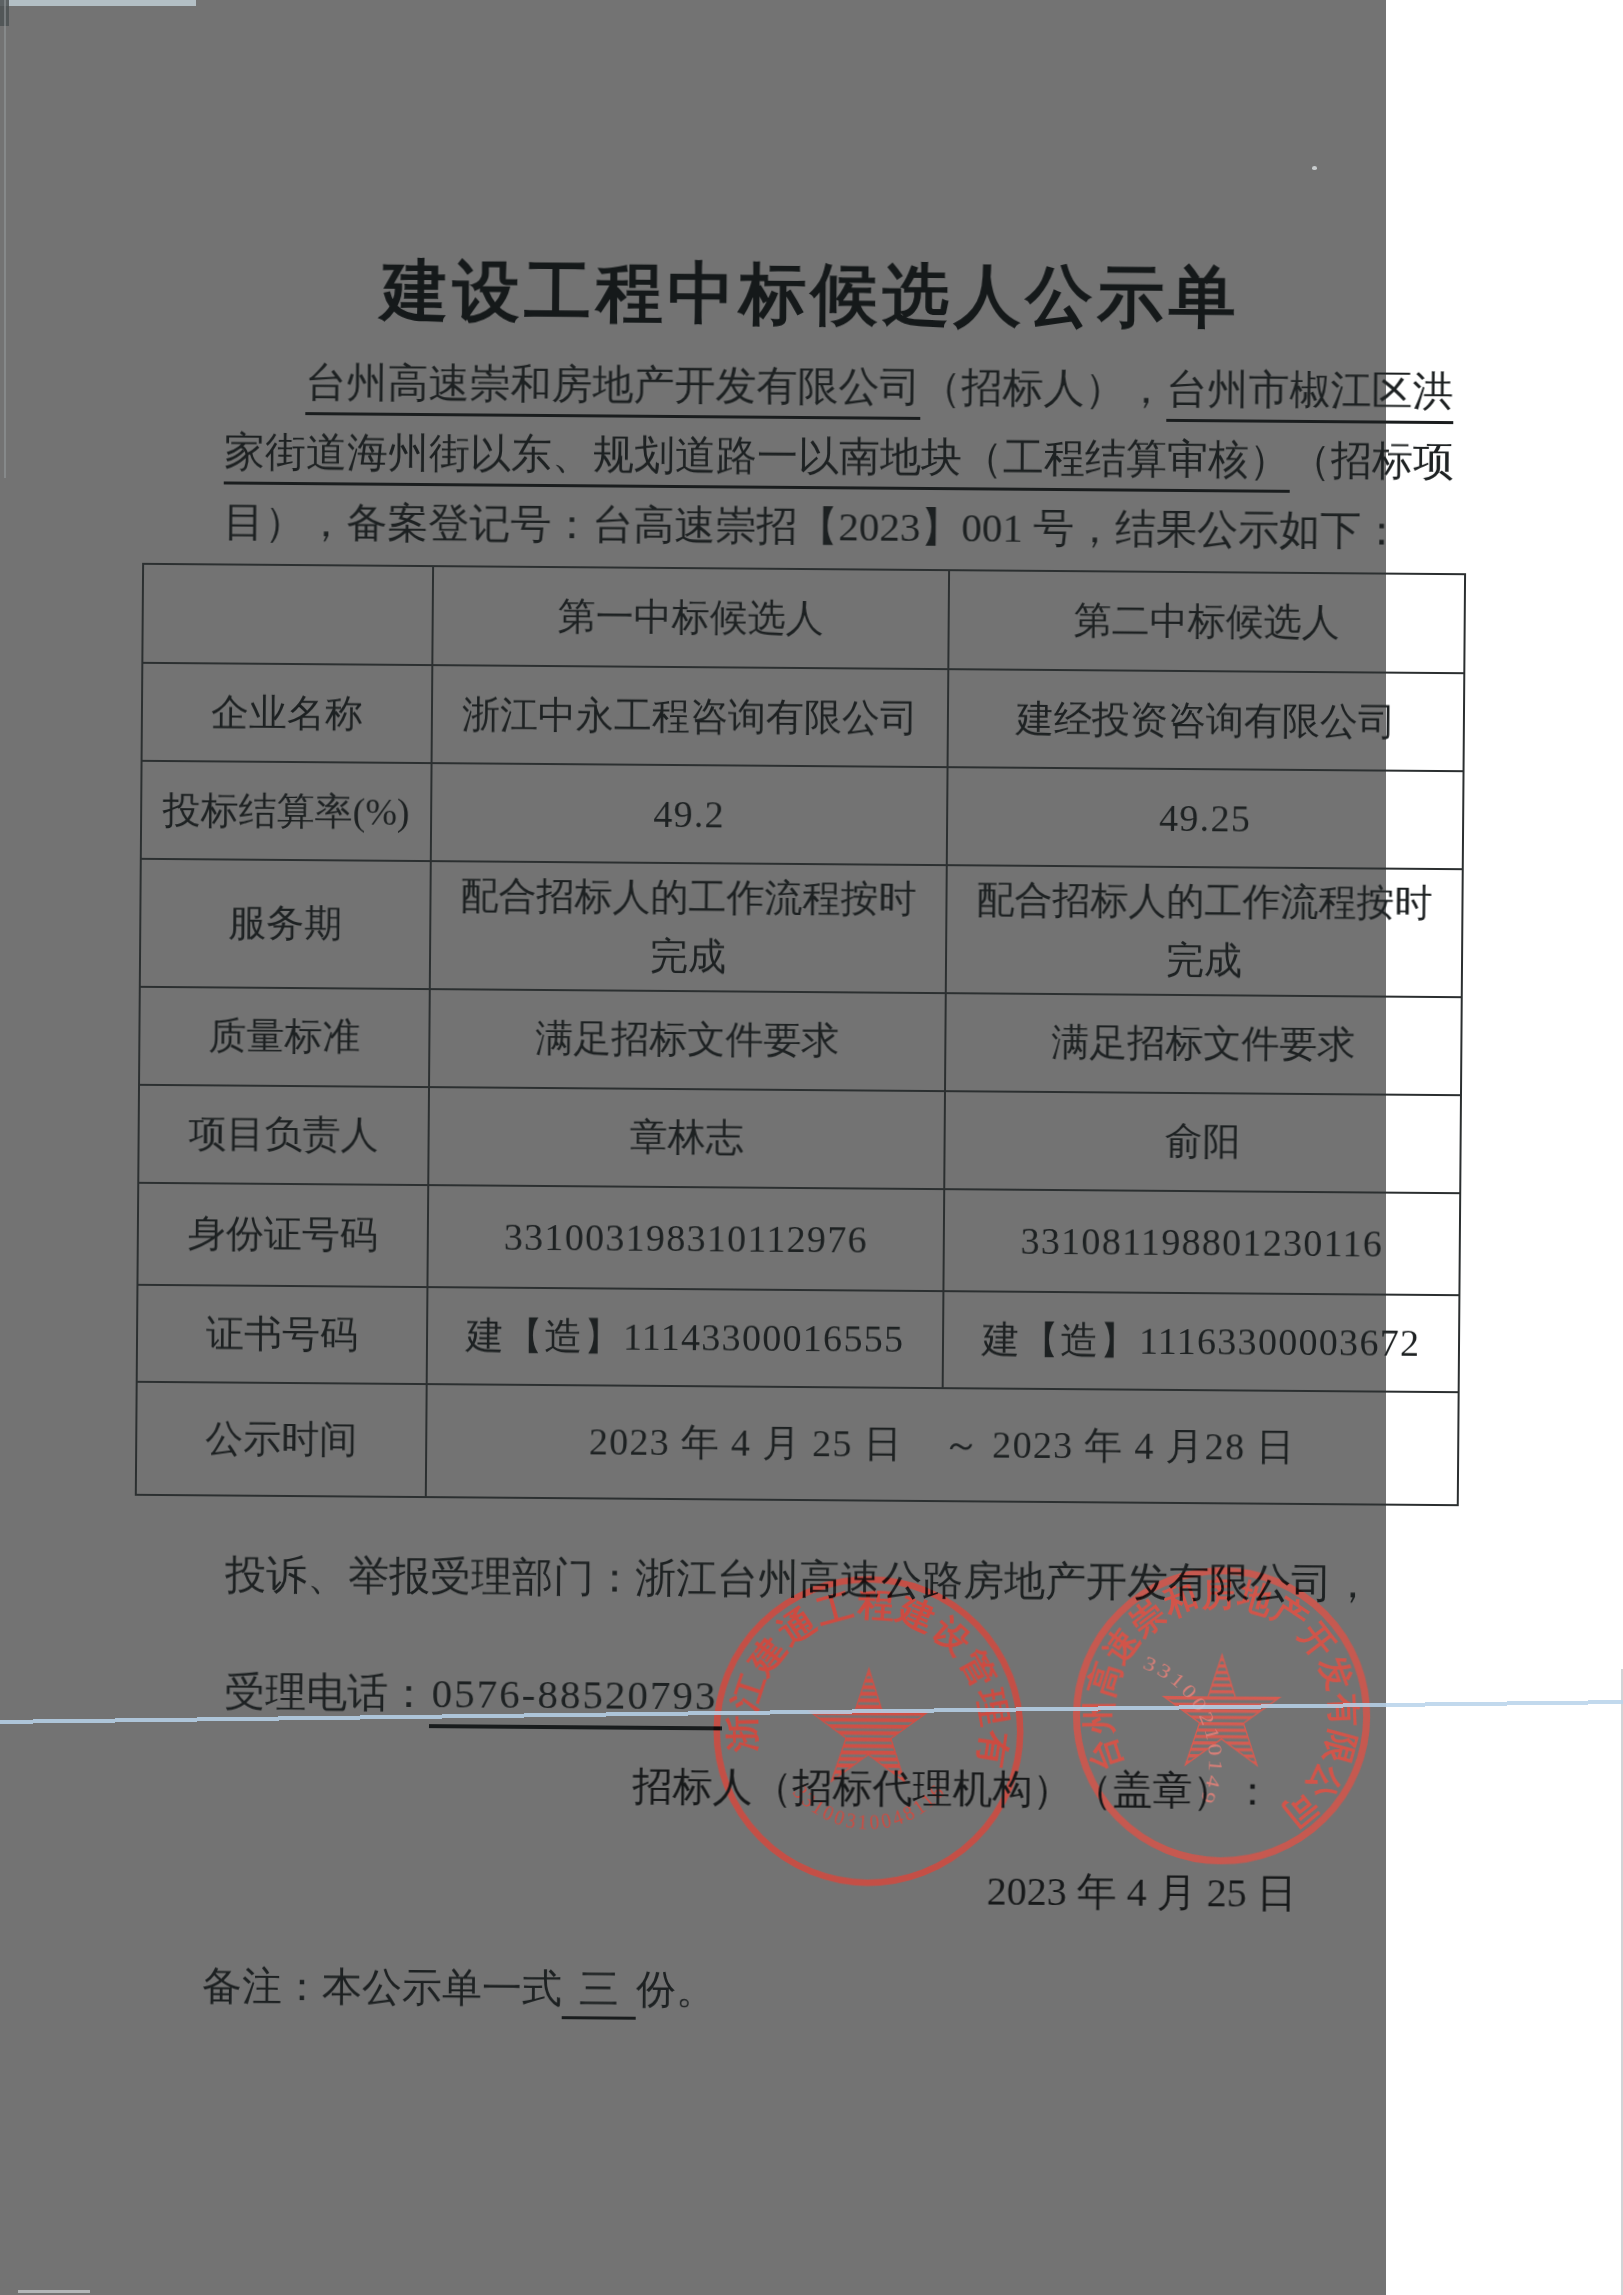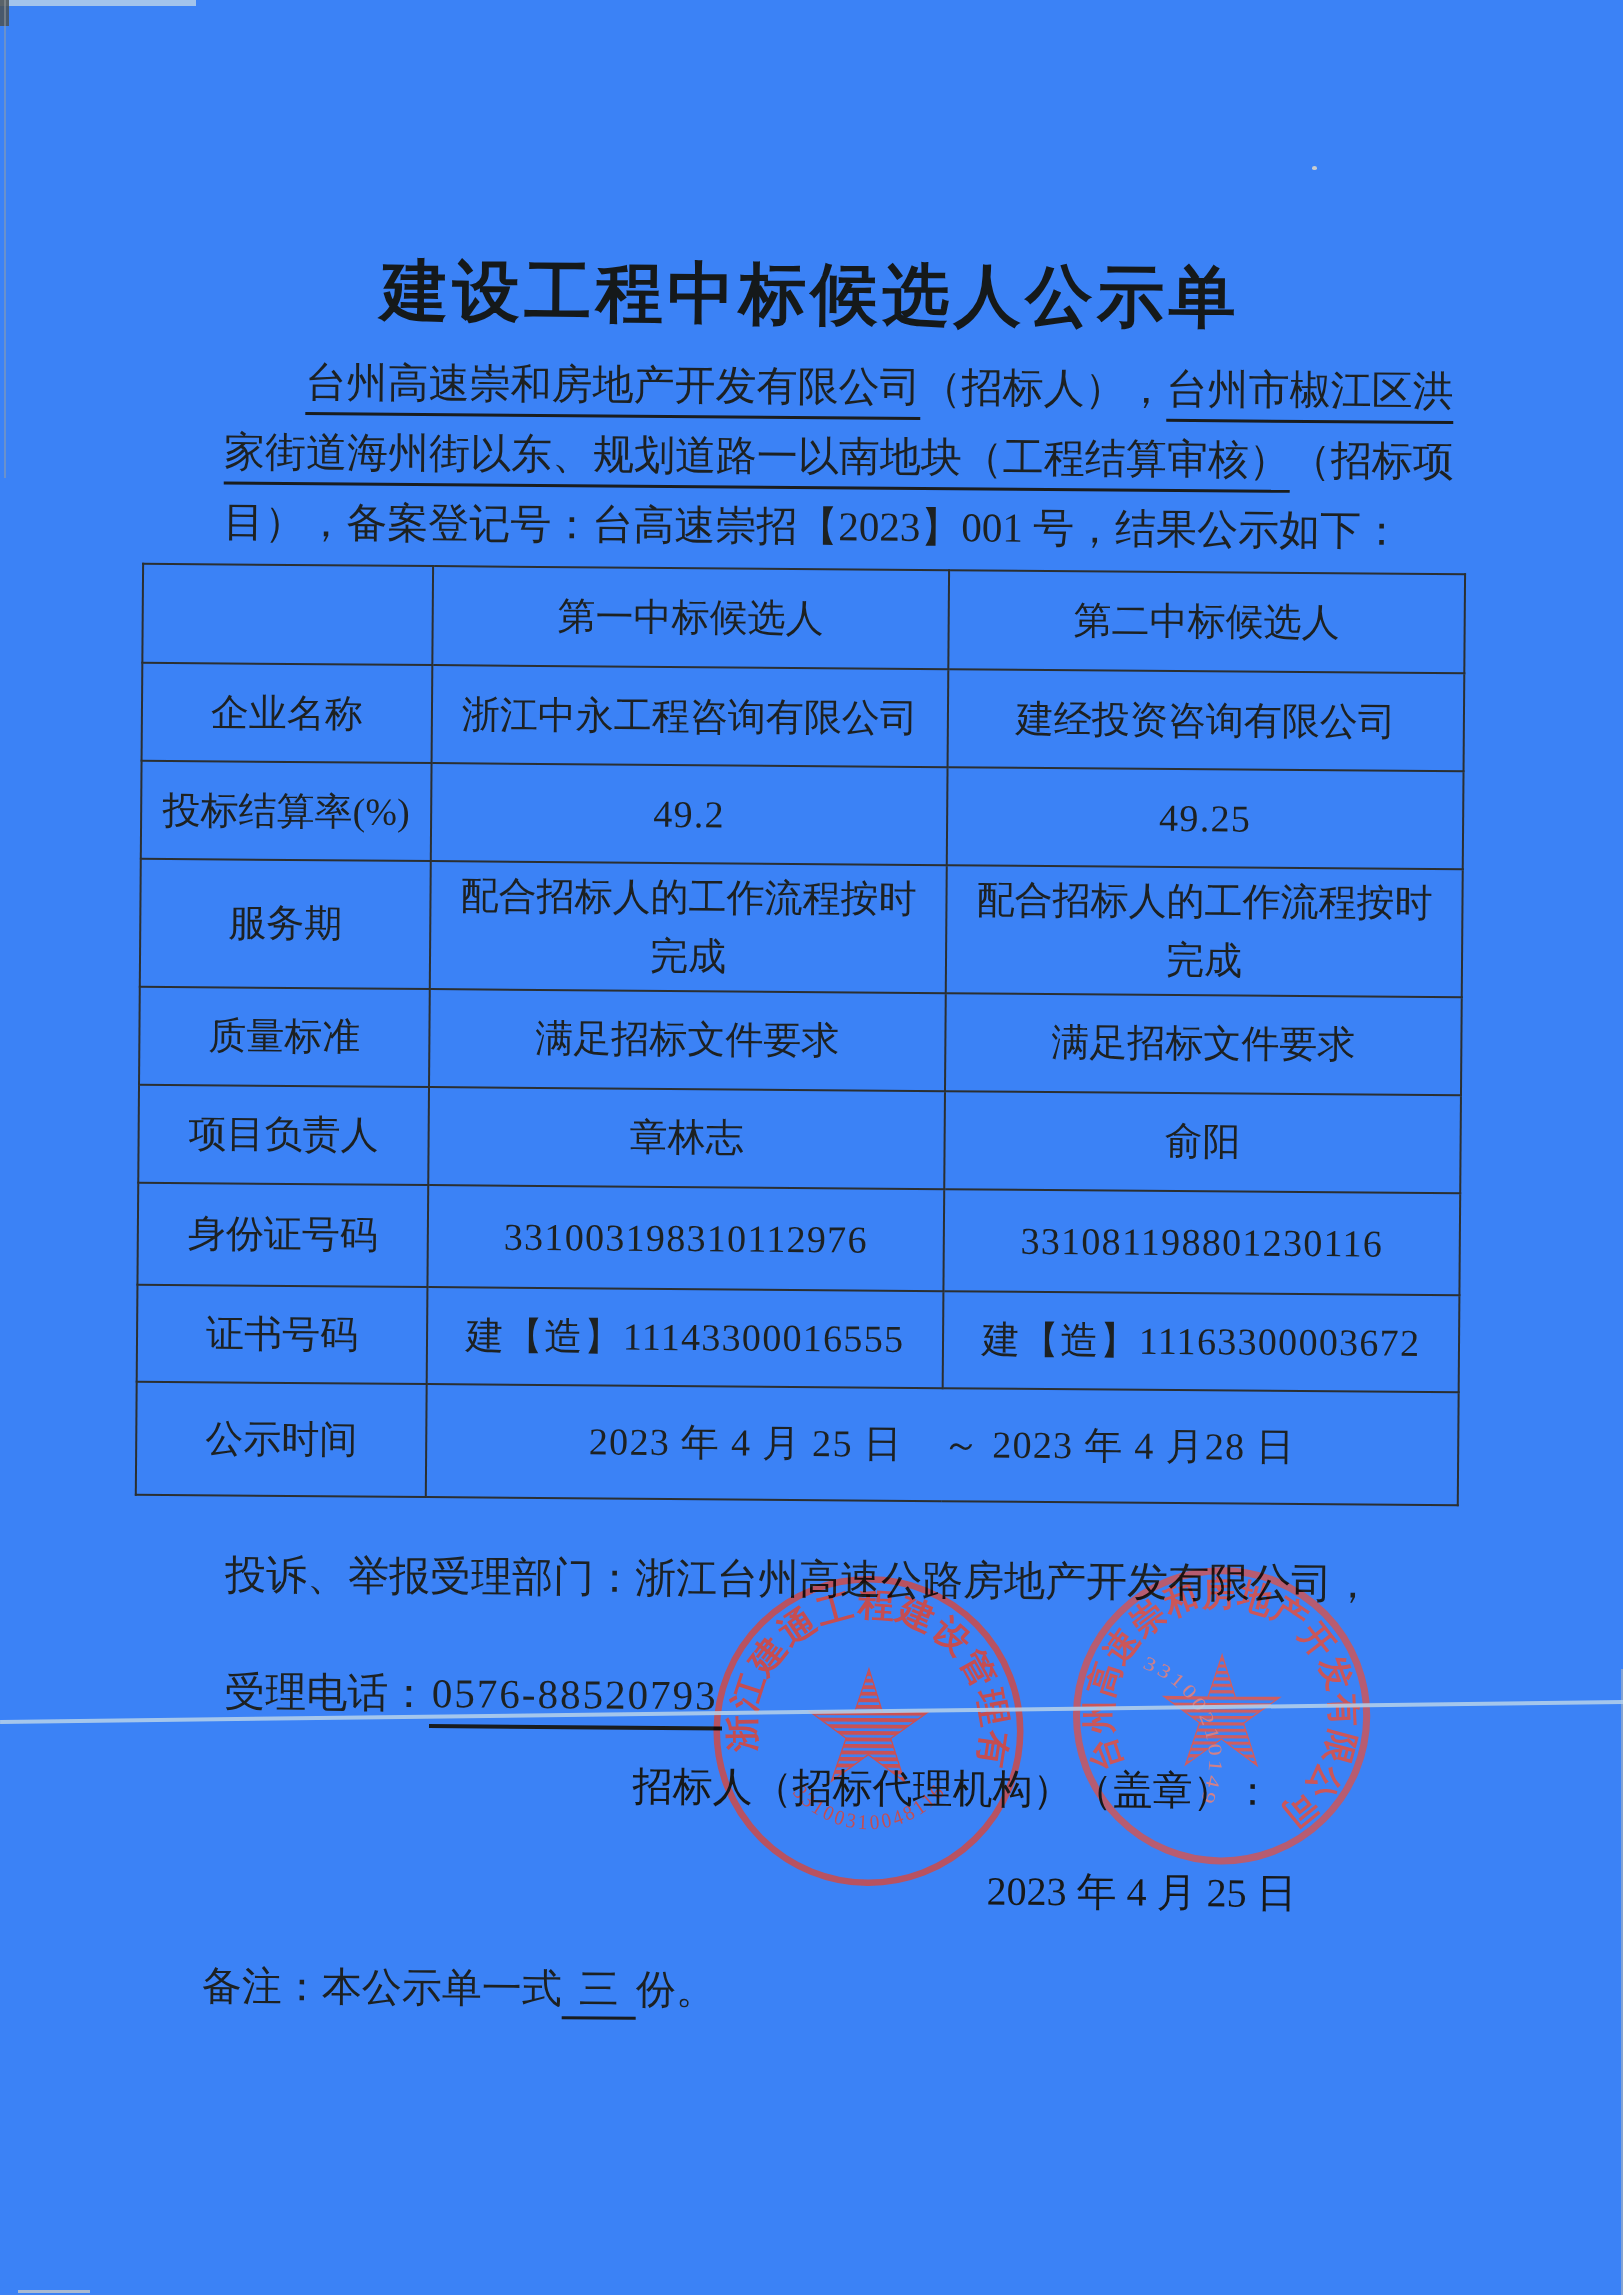--- a/index.html
+++ b/index.html
@@ -1,20 +1,20 @@
 <!DOCTYPE html>
 <html style="font-size:10.5px"><head>
 <meta charset="utf-8">
 <style>
   html,body{margin:0;padding:0;}
   body{
     width:1623px;height:2295px;overflow:hidden;background:#ffffff;
     font-family:"Liberation Serif","DejaVu Serif",serif;color:#202425;
   }
-  .page{position:relative;width:1623px;height:2295px;background:#3b82f6;}
+  .page{position:relative;width:1386px;height:2295px;background:#737373;}
   .content{position:absolute;inset:0;transform:rotate(0.45deg);transform-origin:39px 196px;}
 
   
   .doc-title{
     position:absolute;top:243px;left:0;width:1623px;margin:0;
     text-align:center;font-family:"Liberation Sans","DejaVu Sans",sans-serif;
     font-weight:900;font-size:67px;letter-spacing:4.6px;color:#15191a;
   }
 
   

